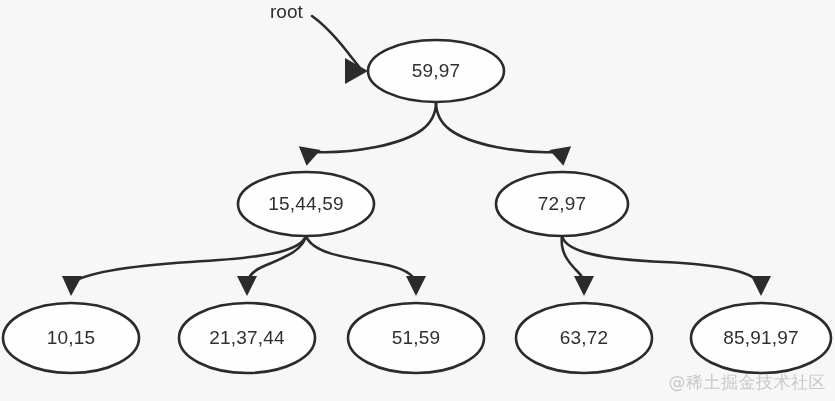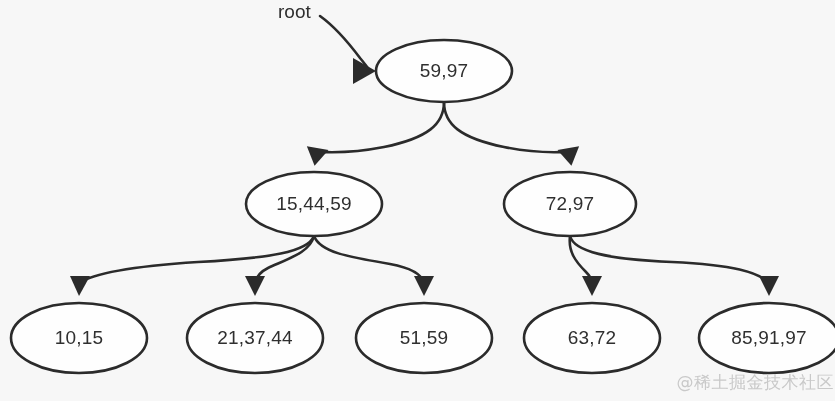--- a/index.html
+++ b/index.html
@@ -9,21 +9,21 @@
   body {
     width: 835px;
     height: 401px;
     background: #f7f7f7;
     font-family: "Liberation Sans", sans-serif;
     overflow: hidden;
     position: relative;
   }
   #diagram-root {
     position: absolute;
-    left: 8px;
+    left: 0;
     top: 0;
     width: 669px;
     height: 401px;
   }
   svg.tree-canvas {
     display: block;
     width: 835px;
     height: 401px;
   }
   .node-ellipse {

